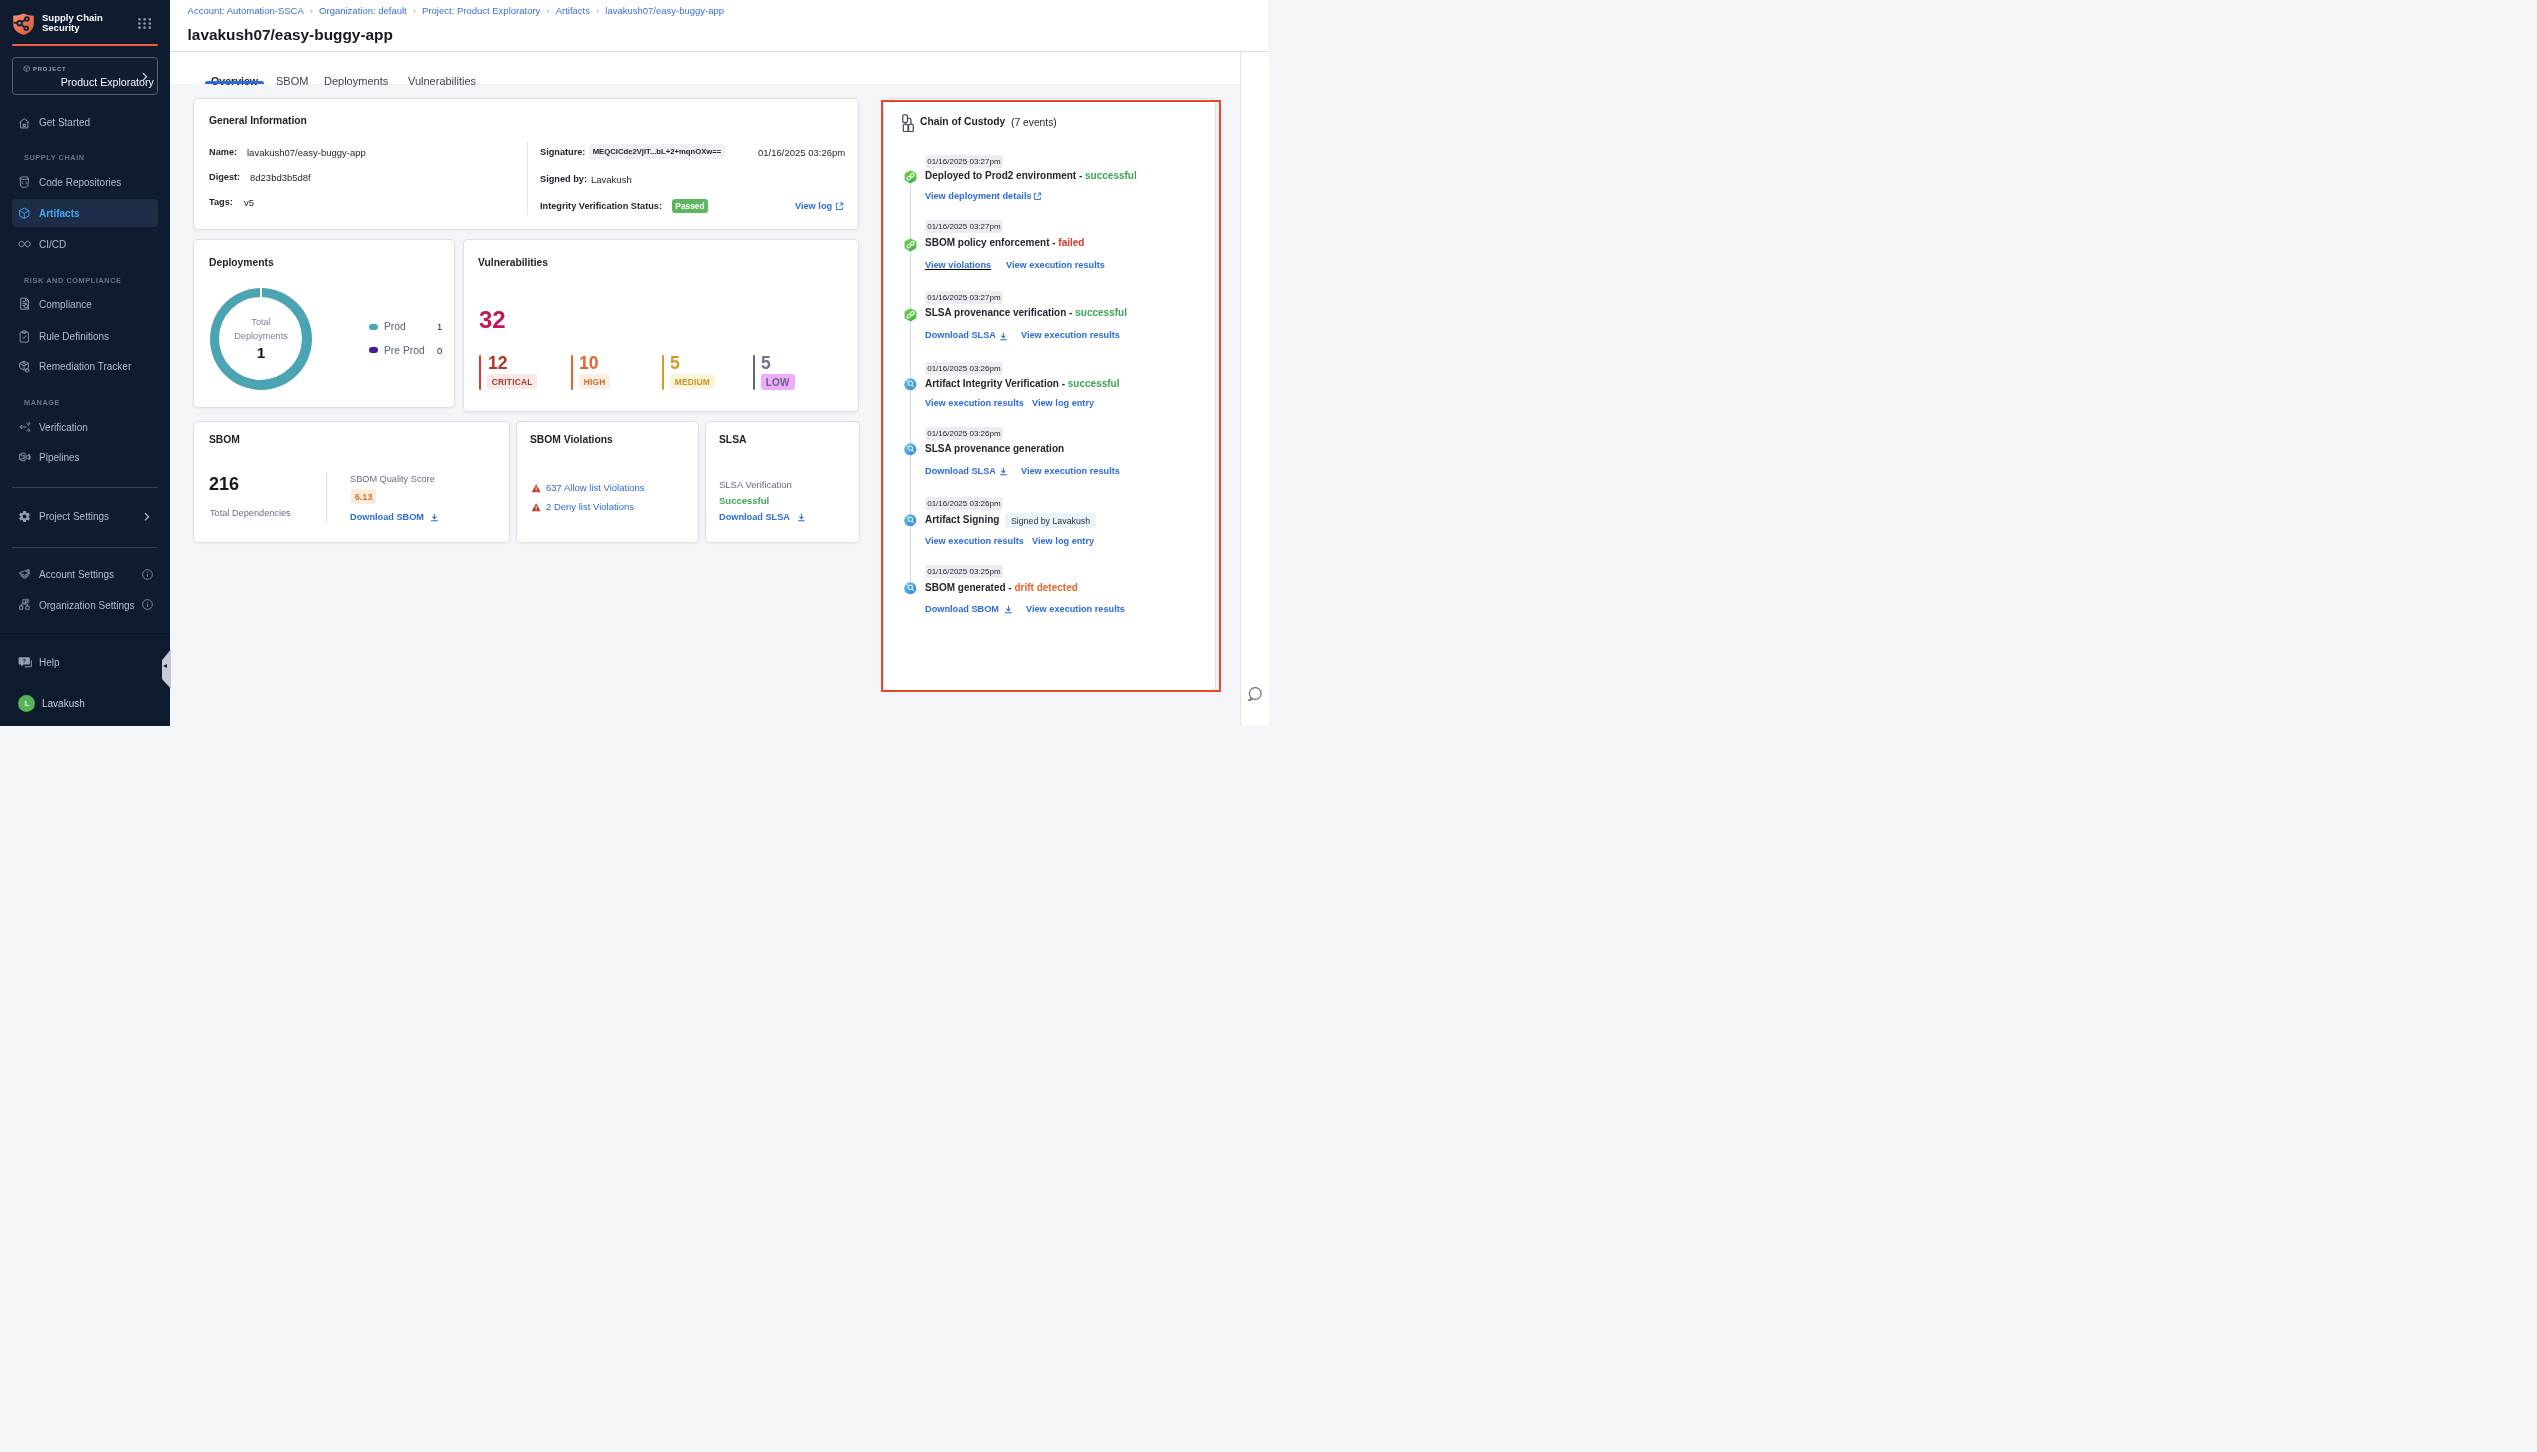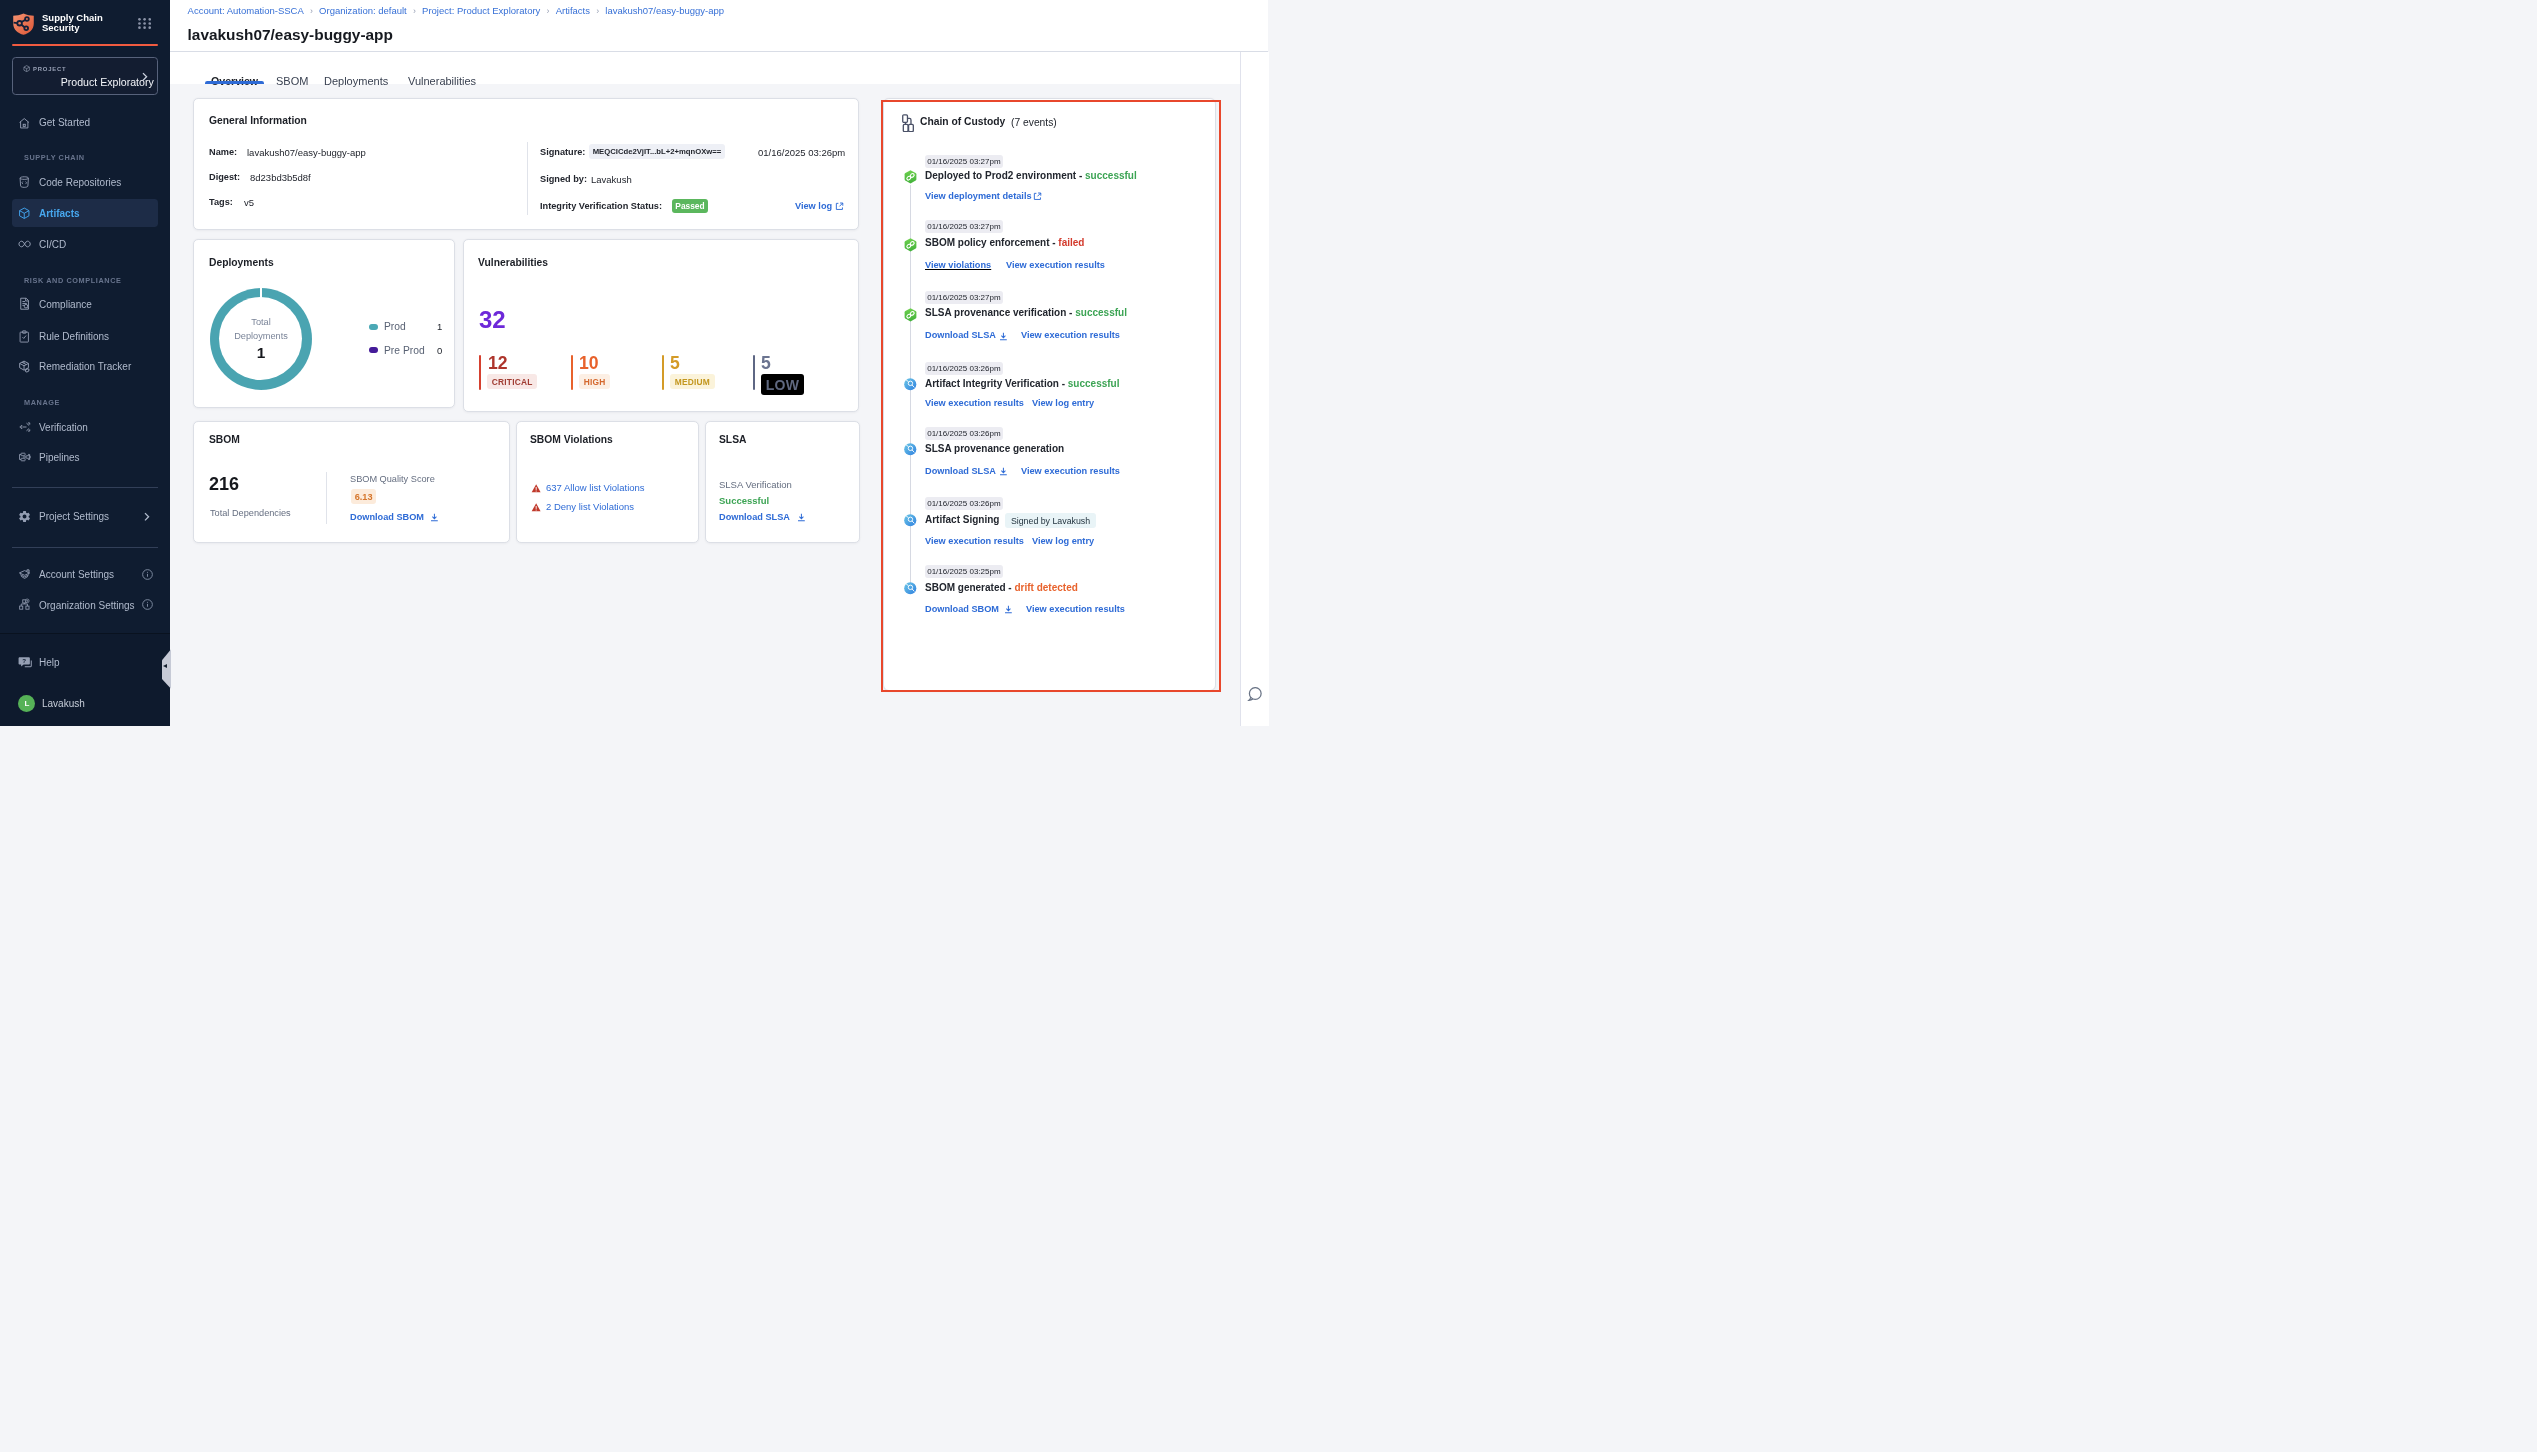--- a/index.html
+++ b/index.html
@@ -242,33 +242,33 @@
 <div class="abs" style="left:217px;top:344px;width:88px;text-align:center;font-size:15.4px;font-weight:bold;color:#16181d;">1</div>
 <div class="abs" style="left:369px;top:324px;width:9.2px;height:5.5px;border-radius:2.9px;background:#4aa8b5;"></div>
 <div class="abs" style="left:384px;top:321px;font-size:10.3px;color:#596274;">Prod</div>
 <div class="abs" style="left:432px;top:321px;font-size:9.5px;color:#22262e;width:10.3px;text-align:right;">1</div>
 <div class="abs" style="left:369px;top:347px;width:9.2px;height:5.5px;border-radius:2.9px;background:#441b99;"></div>
 <div class="abs" style="left:384px;top:345px;font-size:10.3px;color:#596274;">Pre Prod</div>
 <div class="abs" style="left:432px;top:345px;font-size:9.5px;color:#22262e;width:10.3px;text-align:right;">0</div>
 
 <div class="card" style="left:463px;top:239px;width:396px;height:173px;"></div>
 <div class="h-card" style="left:478px;top:257px;">Vulnerabilities</div>
-<div class="abs" style="left:479px;top:306px;font-size:24px;font-weight:bold;color:#6d28d9;">32</div>
+<div class="abs" style="left:479px;top:306px;font-size:24px;font-weight:bold;color:#be185d;">32</div>
 <div class="abs" style="left:479px;top:355px;width:2.2px;height:35px;background:#d5402f;border-radius:1.5px;"></div>
 <div class="abs" style="left:488px;top:353px;font-size:17.6px;font-weight:bold;color:#ae352c;">12</div>
 <div class="abs" style="left:487px;top:374px;background:#f8e8e6;border-radius:2.9px;padding:2.6px 4.8px;font-size:8.4px;font-weight:bold;color:#a03c32;letter-spacing:0.2px;">CRITICAL</div>
 <div class="abs" style="left:571px;top:355px;width:2.2px;height:35px;background:#e8622c;border-radius:1.5px;"></div>
 <div class="abs" style="left:579px;top:353px;font-size:17.6px;font-weight:bold;color:#e8622c;">10</div>
 <div class="abs" style="left:579px;top:374px;background:#fcefe4;border-radius:2.9px;padding:2.6px 4.8px;font-size:8.4px;font-weight:bold;color:#d4682e;letter-spacing:0.2px;">HIGH</div>
 <div class="abs" style="left:662px;top:355px;width:2.2px;height:35px;background:#d49b28;border-radius:1.5px;"></div>
 <div class="abs" style="left:670px;top:353px;font-size:17.6px;font-weight:bold;color:#d49b28;">5</div>
 <div class="abs" style="left:670px;top:374px;background:#fbf3da;border-radius:3px;padding:2.6px 4.8px;font-size:8.4px;font-weight:bold;color:#c3971f;letter-spacing:0.2px;">MEDIUM</div>
 <div class="abs" style="left:753px;top:355px;width:2.2px;height:35px;background:#5e6784;border-radius:1.5px;"></div>
 <div class="abs" style="left:761px;top:353px;font-size:17.6px;font-weight:bold;color:#6b7490;">5</div>
-<div class="abs" style="left:761px;top:374px;background:#000000;border-radius:2.9px;padding:2.6px 4.8px;font-size:14px;font-weight:bold;color:#5f6880;letter-spacing:0.2px;">LOW</div>
+<div class="abs" style="left:761px;top:374px;background:#f0abfc;border-radius:2.9px;padding:2.6px 4.8px;font-size:10px;font-weight:bold;color:#5f6880;letter-spacing:0.2px;">LOW</div>
 
 <div class="card" style="left:193px;top:421px;width:317px;height:122px;"></div>
 <div class="h-card" style="left:209px;top:434px;">SBOM</div>
 <div class="abs" style="left:209px;top:474px;font-size:18px;font-weight:bold;color:#16181d;">216</div>
 <div class="abs" style="left:210px;top:508px;font-size:9.2px;color:#656e80;">Total Dependencies</div>
 <div class="abs" style="left:326px;top:472px;width:0.7px;height:52px;background:#e0e3ea;"></div>
 <div class="abs" style="left:350px;top:474px;font-size:9.2px;color:#656e80;">SBOM Quality Score</div>
 <div class="abs" style="left:351px;top:489px;background:#fcebdb;border-radius:2.9px;padding:2.6px 3.7px;font-size:9.2px;font-weight:bold;color:#d5752b;">6.13</div>
 <div class="abs link" style="left:350px;top:512px;">Download SBOM</div>
 <svg class="abs" style="left:430px;top:513px" width="8.8" height="8.8" viewBox="0 0 13 13" fill="none" stroke="#2e6bd6" stroke-width="1.5">

